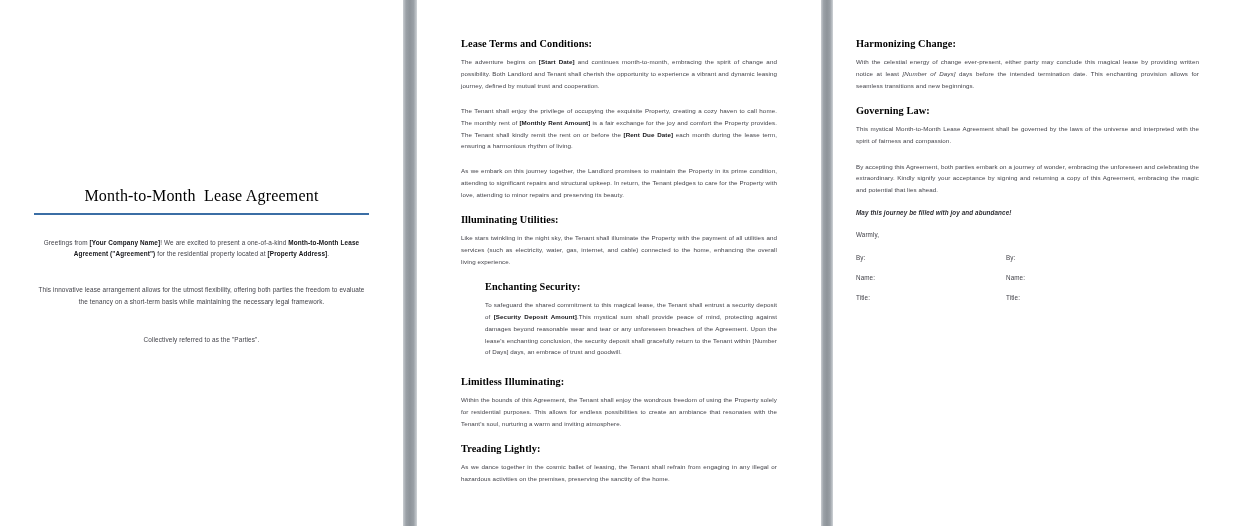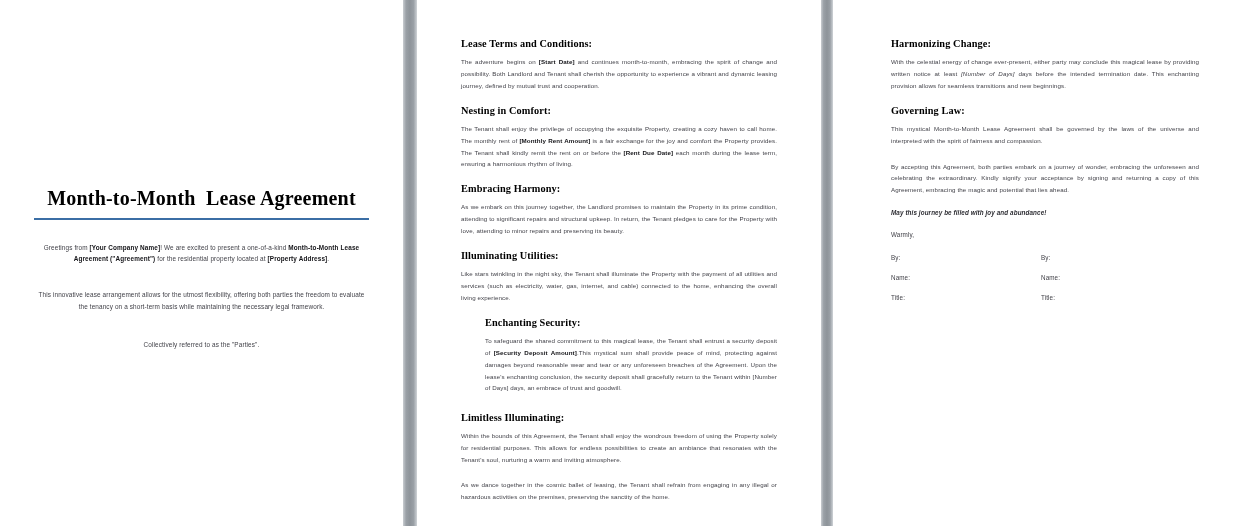--- a/index.html
+++ b/index.html
@@ -53,22 +53,22 @@
 
   #cover-block {
     position: absolute;
     top: 186px;
     left: 34px;
     right: 34px;
   }
 
   #doc-title {
     font-family: "Liberation Serif", "DejaVu Serif", serif;
-    font-weight: bold;
-    font-size: 20px;
+    font-weight: normal;
+    font-size: 16px;
     letter-spacing: 0.2px;
     text-align: center;
     color: #000000;
     line-height: 1.25;
     white-space: pre;
   }
 
   #title-rule {
     margin-top: 7px;
     height: 1.5px;
@@ -84,21 +84,21 @@
     letter-spacing: 0.12px;
   }
   #cover-greeting { margin-top: 22px; padding: 0 6px; }
   #cover-flex     { margin-top: 24px; padding: 0 2px; }
   #cover-parties  { margin-top: 26px; }
 
   .cover-para b { color: #141418; font-weight: bold; }
 
   
   .sheet { padding: 38px 44px 0 44px; }
-  #page-3 .sheet { padding-left: 58px; padding-right: 40px; }
+  #page-3 .sheet { padding-left: 23px; padding-right: 40px; }
 
   .sec-heading {
     font-family: "Liberation Serif", "DejaVu Serif", serif;
     font-weight: bold;
     font-size: 10.3px;
     color: #000000;
     letter-spacing: 0.1px;
     margin-bottom: 7px;
     white-space: pre;
   }
@@ -188,45 +188,44 @@
   <div class="page" id="page-2">
     <div class="page-inner">
       <div class="sheet" id="page2-sheet">
 
         <div class="sec-block">
           <div class="sec-heading">Lease Terms and Conditions:</div>
           <p class="sec-body">The adventure  begins on <b>[Start  Date]</b>  and continues month-to-month, embracing the spirit of change and possibility. Both Landlord and Tenant shall cherish the opportunity to experience  a vibrant and dynamic leasing journey, defined  by mutual trust and cooperation.</p>
         </div>
 
         <div class="sec-block">
-          <div class="sec-heading">Nesting in Comfort:</div>
           <p class="sec-body">The Tenant  shall enjoy the privilege of occupying the exquisite Property,  creating  a cozy haven  to call home. The monthly rent  of <b>[Monthly  Rent Amount]</b> is a fair exchange  for the joy and comfort the Property  provides. The Tenant shall kindly remit the rent  on or before the  <b>[Rent Due Date]</b>  each  month during the lease term,  ensuring  a harmonious rhythm of living.</p>
         </div>
 
         <div class="sec-block">
-          <div class="sec-heading">Embracing Harmony:</div>
           <p class="sec-body">As we embark  on this journey together,  the Landlord promises to maintain the Property  in its prime condition, attending to significant repairs  and structural  upkeep. In return,  the Tenant  pledges  to care for the Property  with love, attending  to minor repairs  and preserving  its beauty.</p>
         </div>
 
         <div class="sec-block">
           <div class="sec-heading">Illuminating Utilities:</div>
           <p class="sec-body">Like stars  twinkling in the night sky, the Tenant  shall illuminate the Property  with the payment  of all utilities and services  (such as electricity,  water,  gas, internet,  and cable) connected  to the home, enhancing the overall  living experience.</p>
         </div>
 
         <div class="sec-block gap-lg">
           <div class="sec-heading">Enchanting Security:</div>
           <p class="sec-body">To safeguard  the shared  commitment  to this magical lease,  the Tenant  shall entrust a security  deposit of <b>[Security  Deposit Amount]</b>.This mystical sum shall provide peace of mind, protecting against damages beyond reasonable  wear  and tear  or any unforeseen  breaches  of the Agreement.   Upon the lease's enchanting  conclusion,  the security deposit shall gracefully return  to the Tenant  within [Number of Days]  days, an embrace  of trust and goodwill.</p>
         </div>
 
         <div class="sec-block">
           <div class="sec-heading">Limitless Illuminating:</div>
           <p class="sec-body">Within the bounds of this Agreement,  the Tenant  shall enjoy the wondrous freedom  of using the Property  solely for residential  purposes. This allows for endless possibilities to create an ambiance that resonates  with the Tenant's  soul, nurturing a warm  and inviting atmosphere.</p>
         </div>
 
         <div class="sec-block">
+          <div class="sec-heading">Treading Lightly:</div>
           <p class="sec-body">As we dance  together  in the cosmic ballet of leasing, the Tenant  shall refrain  from engaging  in any illegal or hazardous  activities  on the premises, preserving  the sanctity of the home.</p>
         </div>
 
       </div>
     </div>
   </div>
 
   <div class="gutter" id="gutter-right"></div>
 
   <div class="page" id="page-3">

